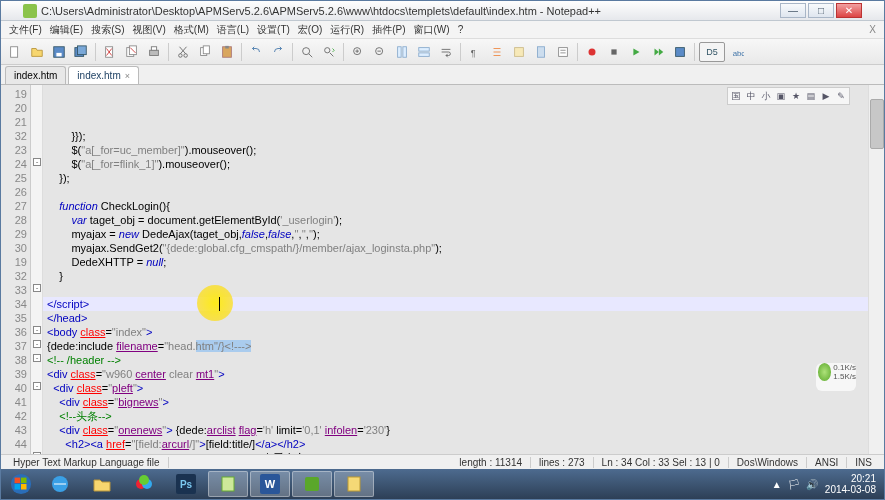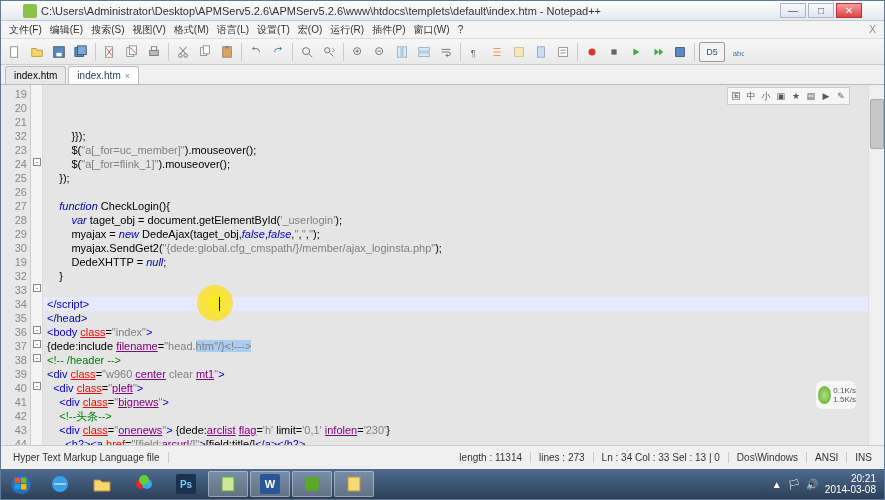--- a/index.html
+++ b/index.html
@@ -36,33 +36,33 @@
 .tag { color: #0000c0; }
 .cmt { color: #008000; text-align: right; }
 .ul { text-decoration: underline; color: #800080; }
 .sel { background: #aaccee; }
 .highlight-circle { position: absolute; width: 36px; height: 36px; border-radius: 50%; background: radial-gradient(rgba(255,235,0,.9),rgba(255,210,0,.55)); z-index: 2; pointer-events: none; }
 .cursor-caret { position: absolute; width: 1px; height: 14px; background: #000; z-index: 3; }
 .scrollbar { width: 16px; background: #f0f0f0; border-left: 1px solid #ddd; }
 .scrollbar .thumb { width: 14px; height: 50px; background: #c7c7c7; border: 1px solid #aaa; margin: 14px auto 0; border-radius: 2px; }
 .bottom-tools { position: absolute; right: 18px; top: 2px; display: flex; gap: 1px; background: #f6f6f6; border: 1px solid #ccc; padding: 1px; }
 .bottom-tools .bt { width: 14px; height: 14px; display: flex; align-items: center; justify-content: center; font-size: 9px; color: #556; cursor: pointer; }
-.statusbar { height: 24px; background: #f0f0f0; border-top: 1px solid #ccc; display: flex; align-items: center; font-size: 10px; color: #333; padding: 0 4px; }
+.statusbar { height: 15px; background: #f0f0f0; border-top: 1px solid #ccc; display: flex; align-items: center; font-size: 10px; color: #333; padding: 0 4px; }
 .statusbar .seg { padding: 0 8px; border-right: 1px solid #ccc; }
 .statusbar .seg:last-child { border-right: none; }
 .statusbar .spacer { flex: 1; }
 .taskbar { height: 30px; background: linear-gradient(#4d6b8f,#2d3f56); display: flex; align-items: center; padding: 0 2px; }
 .start { width: 36px; height: 28px; display: flex; align-items: center; justify-content: center; cursor: pointer; }
 .start svg { width: 22px; height: 22px; }
 .tbitem { width: 40px; height: 26px; margin: 17px 1px; display: flex; align-items: center; justify-content: center; border-radius: 2px; cursor: pointer; }
 .tbitem.active { background: rgba(255,255,255,.25); box-shadow: inset 0 0 0 1px rgba(255,255,255,.35); }
 .tbitem svg, .tbitem .ic { width: 20px; height: 20px; }
 .tray { margin-left: auto; display: flex; align-items: center; color: #fff; font-size: 10px; gap: 6px; padding-right: 6px; }
 .tray .clock { text-align: right; line-height: 11px; }
-.net-badge { position: absolute; right: 28px; top: 296px; width: 40px; height: 28px; background: rgba(255,255,255,.7); border-radius: 6px; display: flex; align-items: center; font-size: 8px; color: #555; }
+.net-badge { position: absolute; right: 28px; top: 278px; width: 40px; height: 28px; background: rgba(255,255,255,.7); border-radius: 6px; display: flex; font-size: 8px; color: #555; }
 .net-badge .orb { width: 18px; height: 18px; border-radius: 50%; background: radial-gradient(#aee27a,#5aa72a); margin: 0 2px; }
 </style>
 </head>
 <body>
 
 <div class="window">
 
   <div class="titlebar">
     <div class="app-icon"></div>
     <div class="title">C:\Users\Administrator\Desktop\APMServ5.2.6\APMServ5.2.6\www\htdocs\templets\default\index.htm - Notepad++</div>

